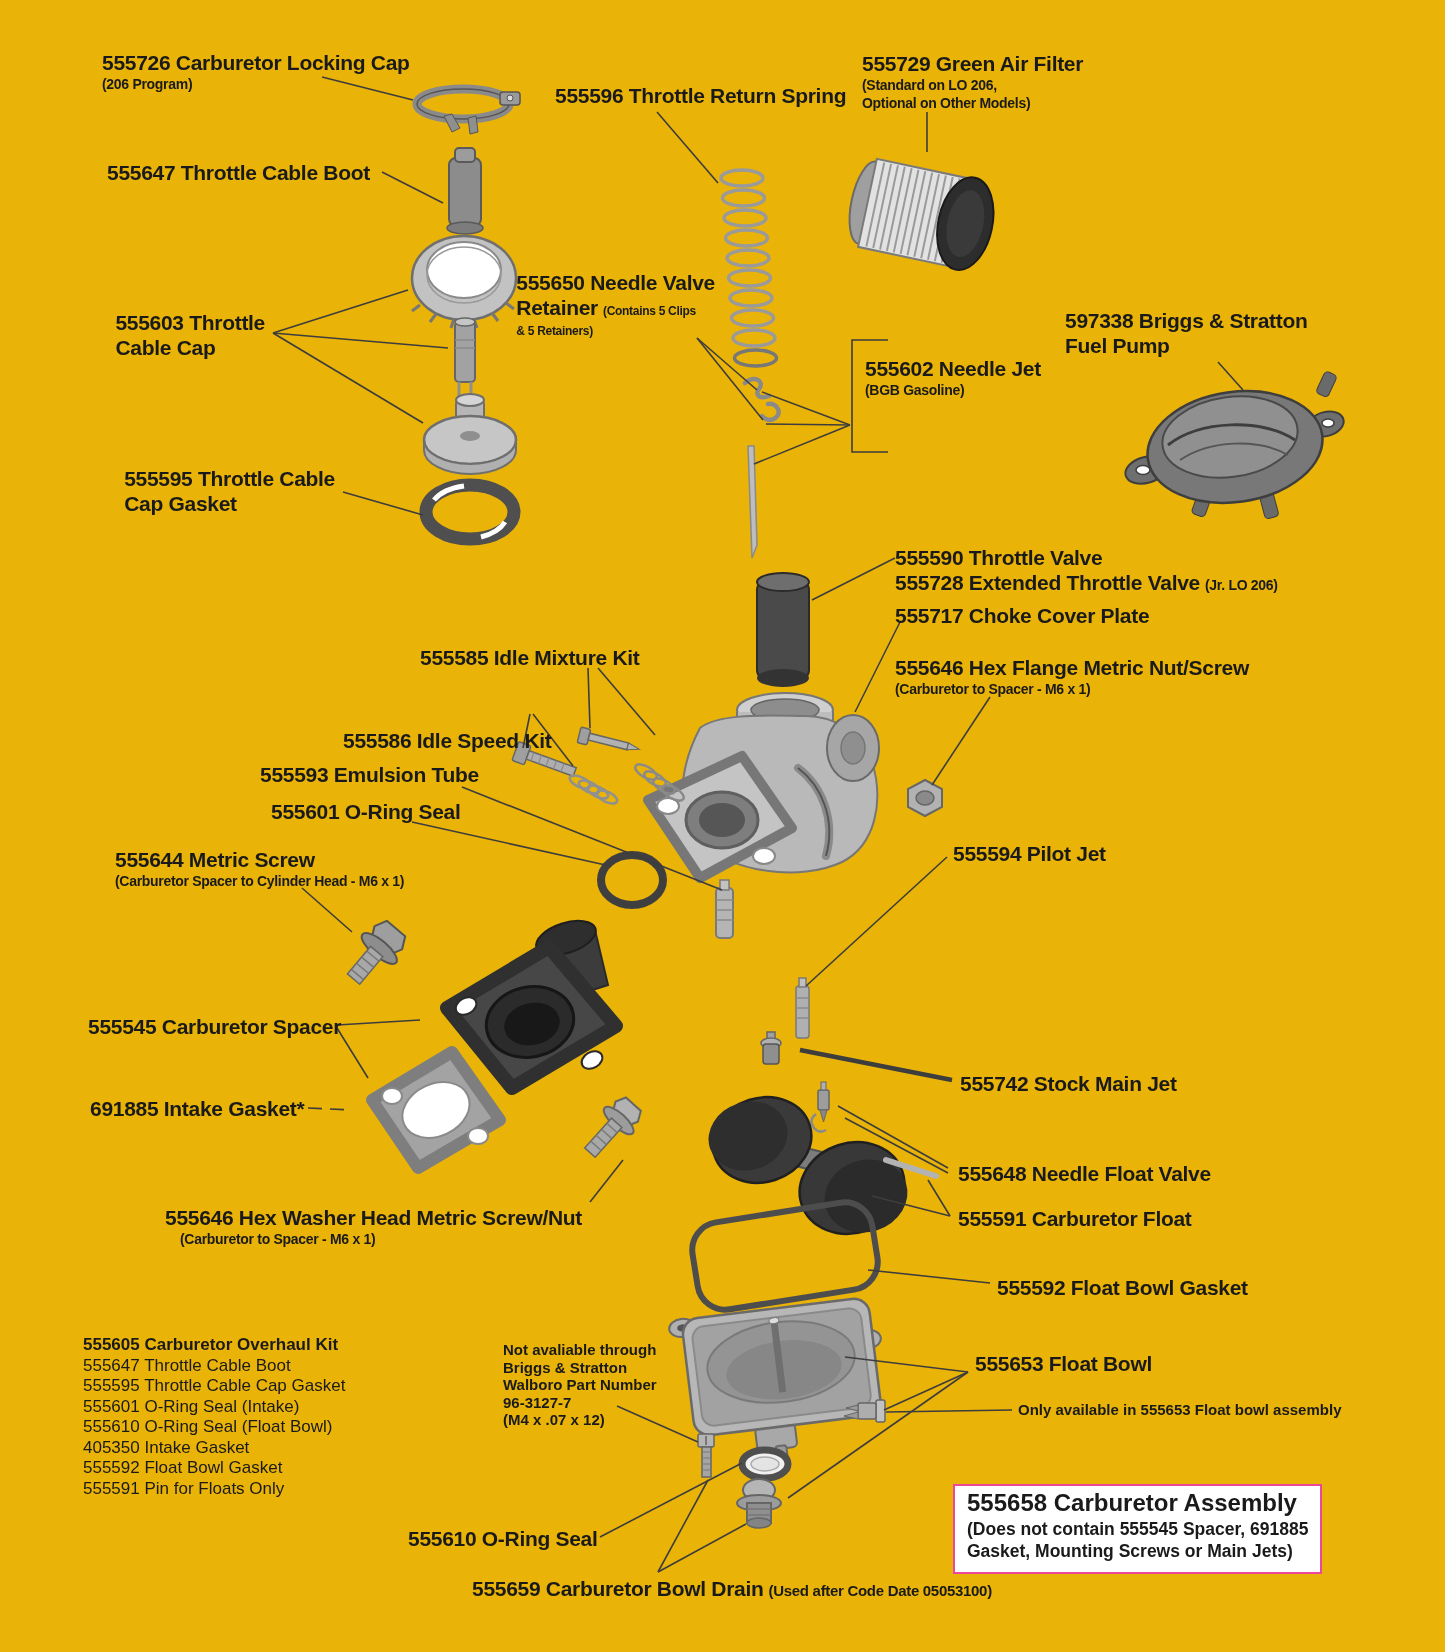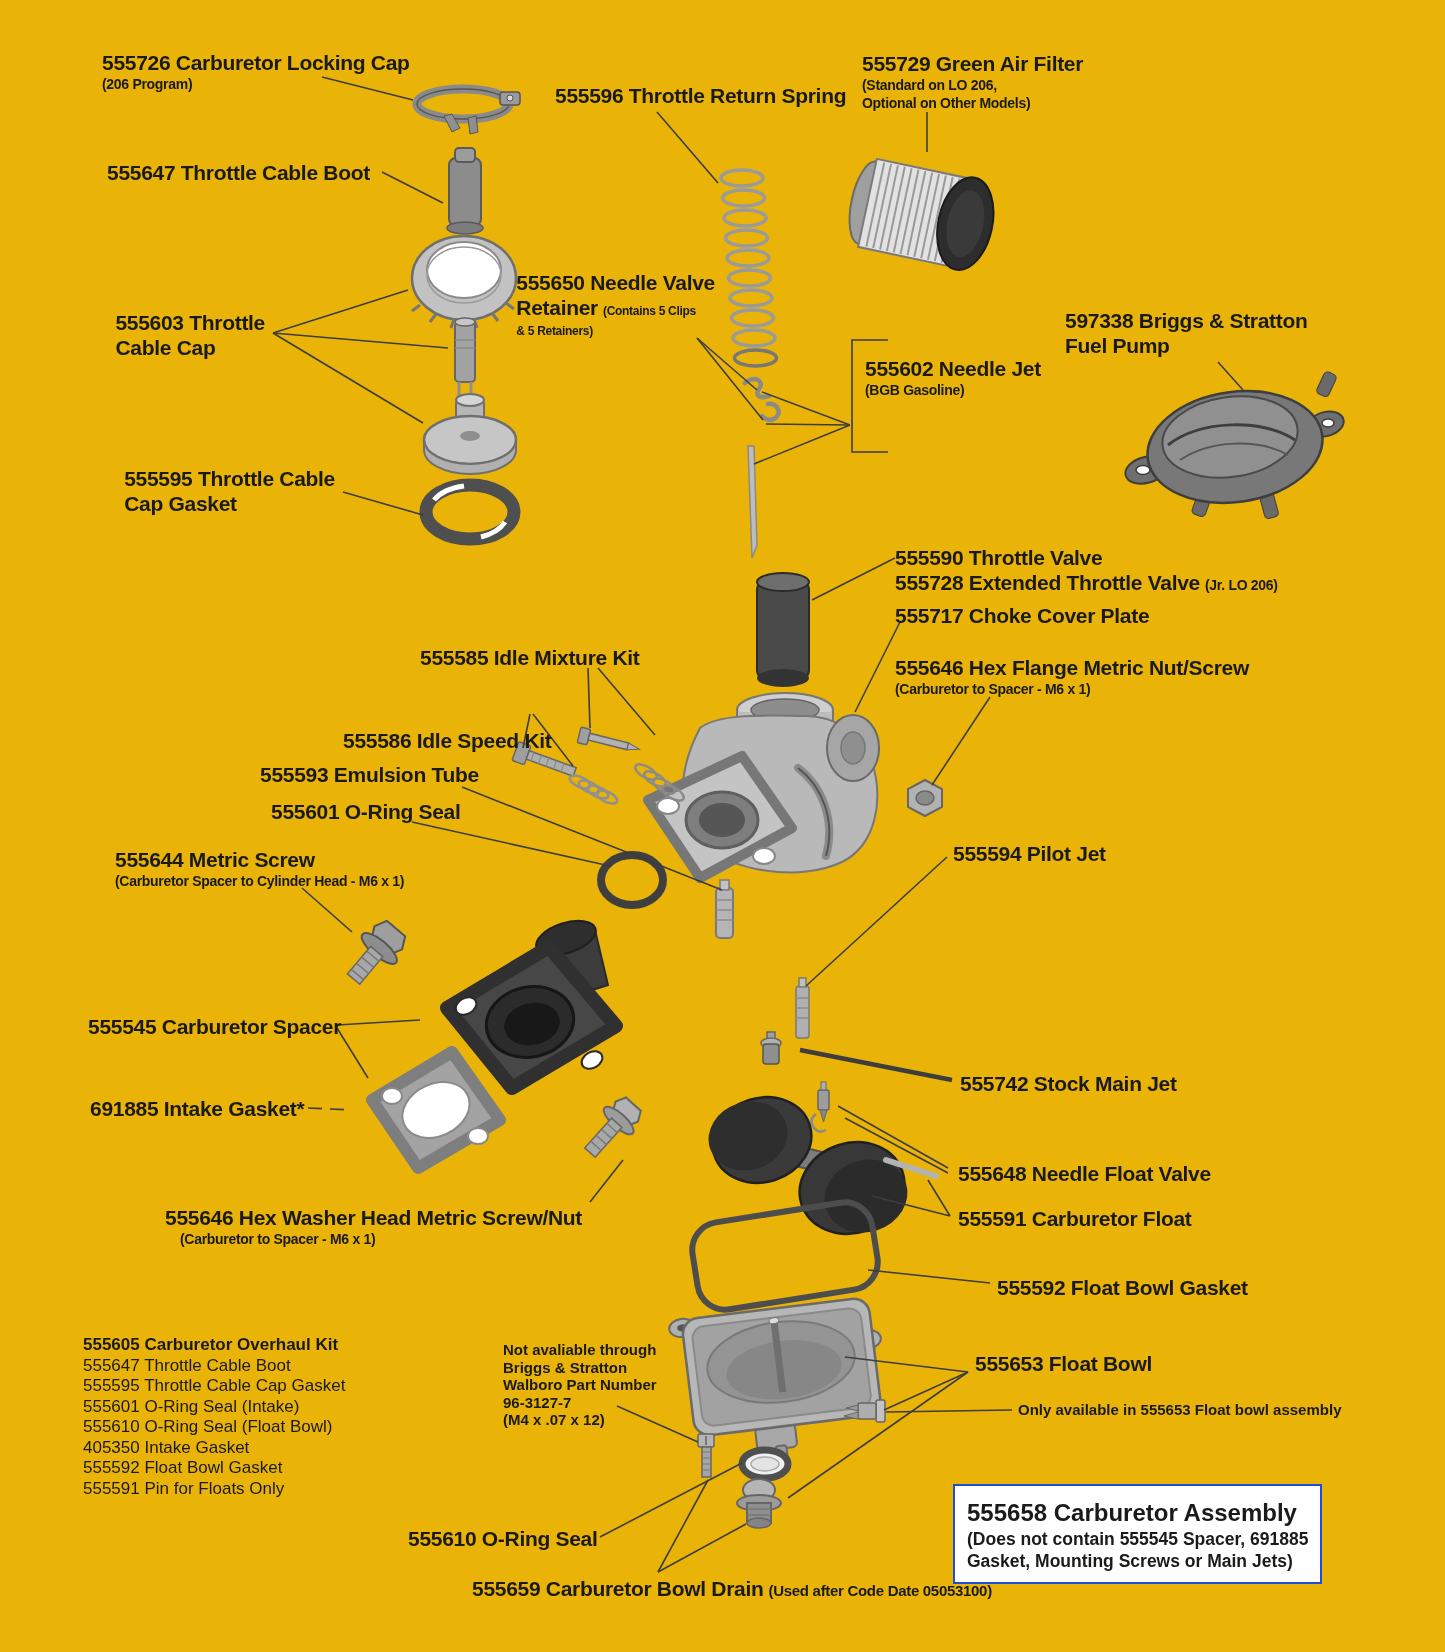--- a/index.html
+++ b/index.html
@@ -8,21 +8,21 @@
   svg.art{position:absolute;left:0;top:0;z-index:1;}
   .lbl{position:absolute;z-index:2;font-weight:bold;font-size:21px;letter-spacing:-0.3px;
        white-space:nowrap;line-height:25px;}
   .lbl .small{font-size:14px;margin-left:5px;}
   .sub{font-size:14px;line-height:18px;}
   .mid{font-size:12px;line-height:20px;}
   .ra{text-align:left;}
   .kit{position:absolute;z-index:2;font-size:17px;font-weight:normal;letter-spacing:0;line-height:20.5px;white-space:nowrap;}
   .kit .kt{font-weight:bold;}
   .notebox{position:absolute;z-index:2;font-weight:bold;font-size:15px;line-height:17.5px;white-space:nowrap;}
-  .asmbox{position:absolute;z-index:2;border:2px solid #1d4ed8;background:#fff;padding:12px 12px 10px 12px;white-space:nowrap;}
+  .asmbox{position:absolute;z-index:2;border:2px solid #ec4899;background:#fff;padding:2px 12px 10px 12px;white-space:nowrap;}
   .asmbox .t{font-weight:bold;font-size:24px;line-height:30px;}
   .asmbox .b{font-weight:bold;font-size:17.5px;line-height:22px;}
 </style>
 </head>
 <body>
 
 <div class="page">
 
 <svg class="art" width="1445" height="1652" viewBox="0 0 1445 1652">
 

